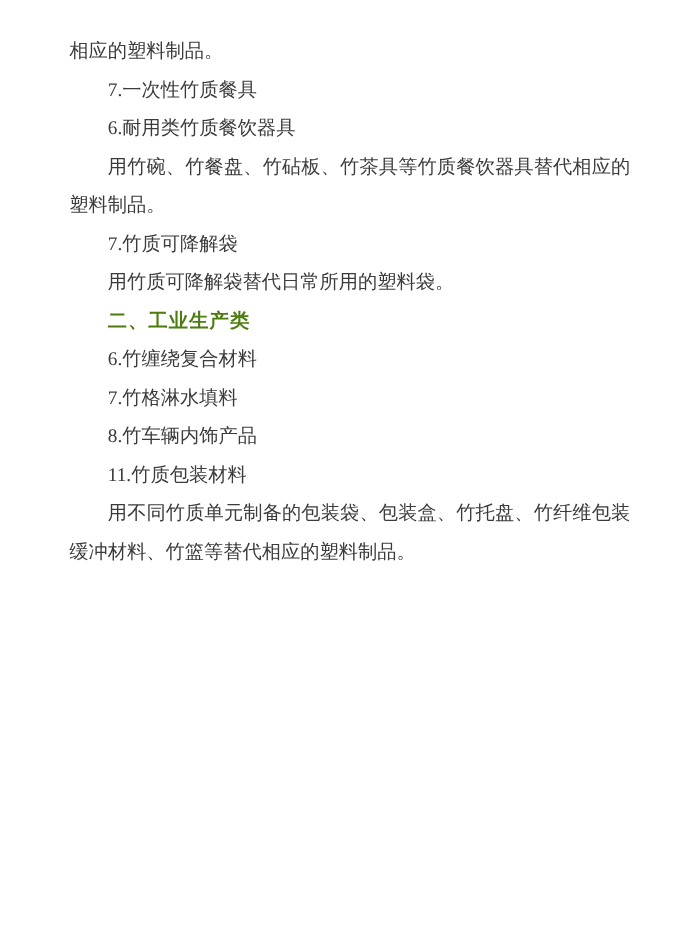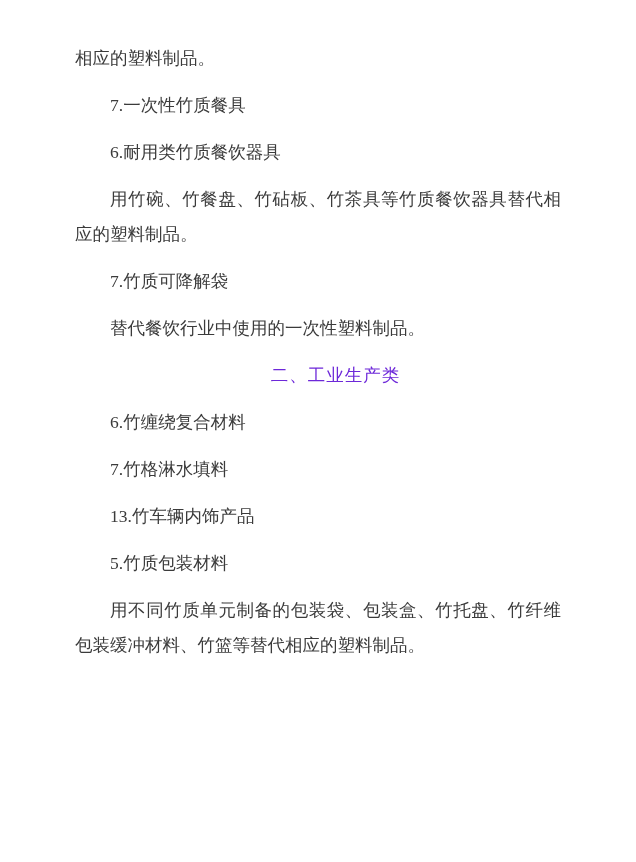--- a/index.html
+++ b/index.html
@@ -21,21 +21,21 @@
     background: #ffffff;
   }
   .doc {
     width: 510px;
     font-family: "Liberation Serif", "DejaVu Serif", serif;
     font-size: 17.5px;
     line-height: 35px;
     color: #3b3b3b;
   }
   .doc p {
-    margin: 12px;
+    margin: 0;
     padding: 0;
   }
   
   .line-cont {
     text-indent: 0;
     text-align: justify;
     text-align-last: left;
   }
   
   .line-item {
@@ -45,37 +45,36 @@
   .line-body {
     text-indent: 2em;
     text-align: justify;
     text-justify: inter-character;
     text-align-last: left;
   }
   
   .line-section {
     text-indent: 2em;
     font-family: "Liberation Sans", "DejaVu Sans", sans-serif;
-    font-weight: normal;
-    color: #6d28d9;
+    font-weight: bold;
+    color: #4d7c0f;
     letter-spacing: 1px;
-    text-align: center;
   }
 </style>
 </head>
 <body>
 
 <div class="page">
   <div class="doc">
     <p class="line-cont">相应的塑料制品。</p>
     <p class="line-item">7.一次性竹质餐具</p>
     <p class="line-item">6.耐用类竹质餐饮器具</p>
     <p class="line-body">用竹碗、竹餐盘、竹砧板、竹茶具等竹质餐饮器具替代相应的塑料制品。</p>
     <p class="line-item">7.竹质可降解袋</p>
-    <p class="line-body">替代餐饮行业中使用的一次性塑料制品。</p>
+    <p class="line-body">用竹质可降解袋替代日常所用的塑料袋。</p>
     <p class="line-section">二、工业生产类</p>
     <p class="line-item">6.竹缠绕复合材料</p>
     <p class="line-item">7.竹格淋水填料</p>
-    <p class="line-item">13.竹车辆内饰产品</p>
-    <p class="line-item">5.竹质包装材料</p>
+    <p class="line-item">8.竹车辆内饰产品</p>
+    <p class="line-item">11.竹质包装材料</p>
     <p class="line-body">用不同竹质单元制备的包装袋、包装盒、竹托盘、竹纤维包装缓冲材料、竹篮等替代相应的塑料制品。</p>
   </div>
 </div>
 
 </body></html>

